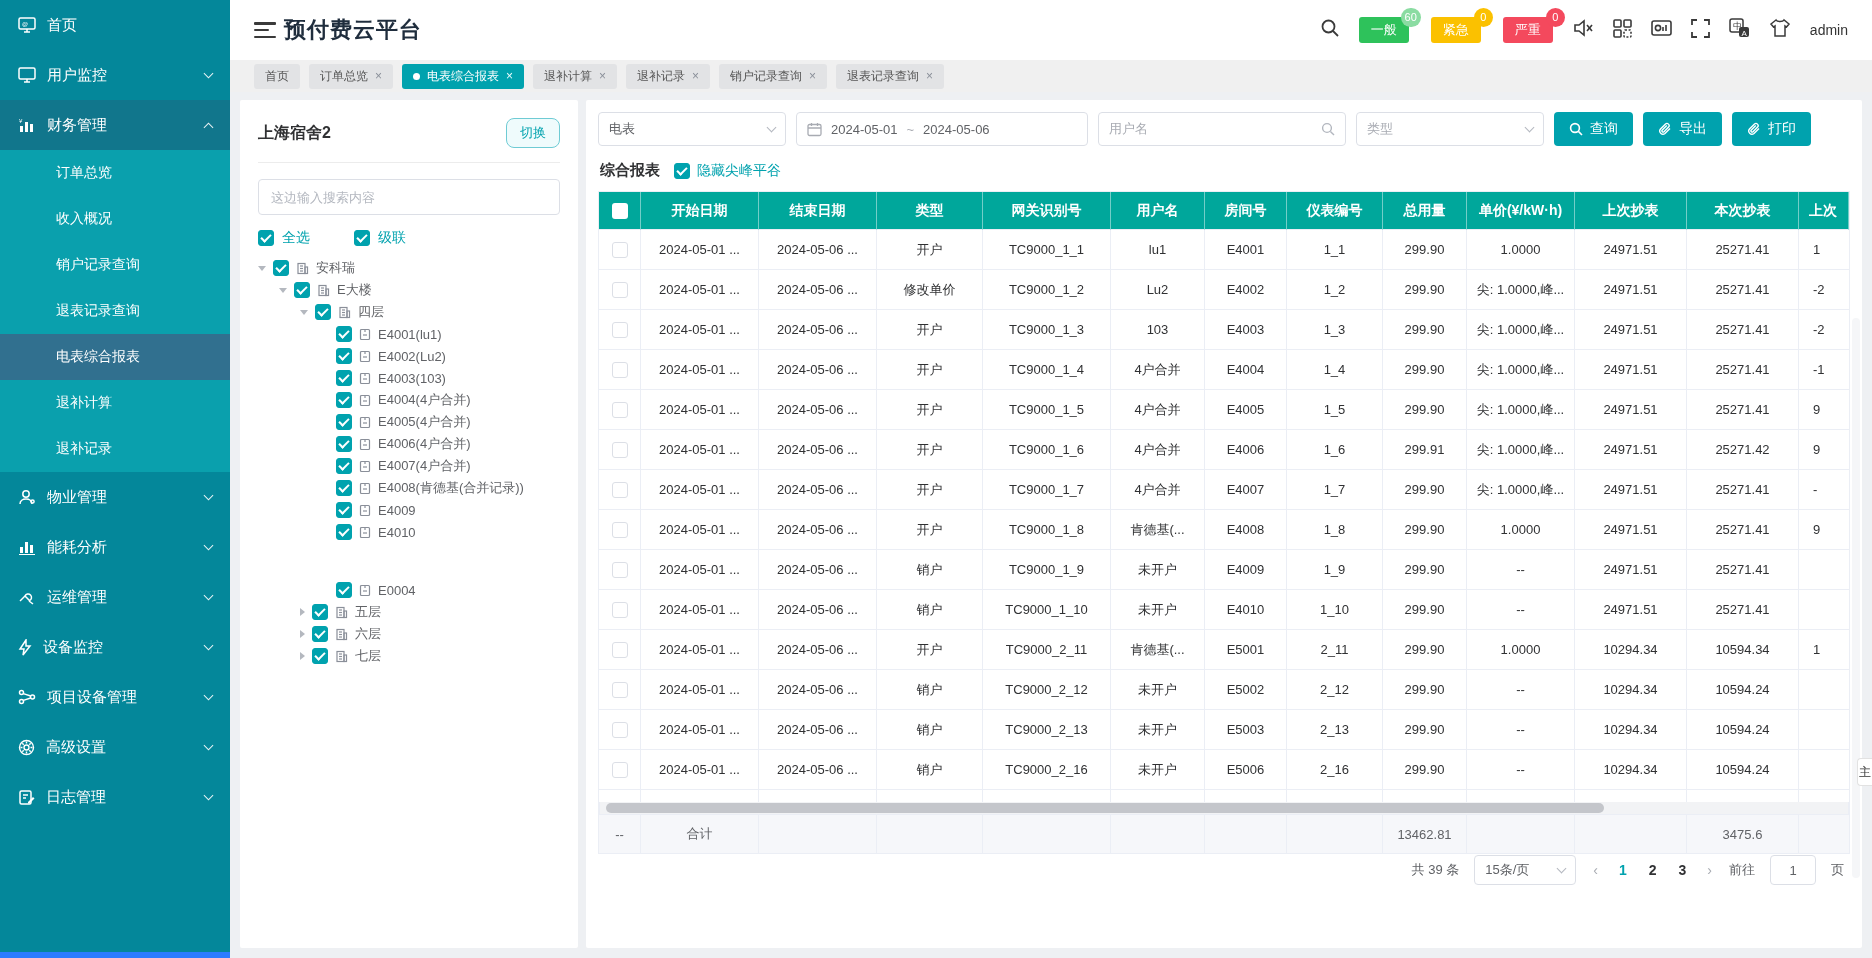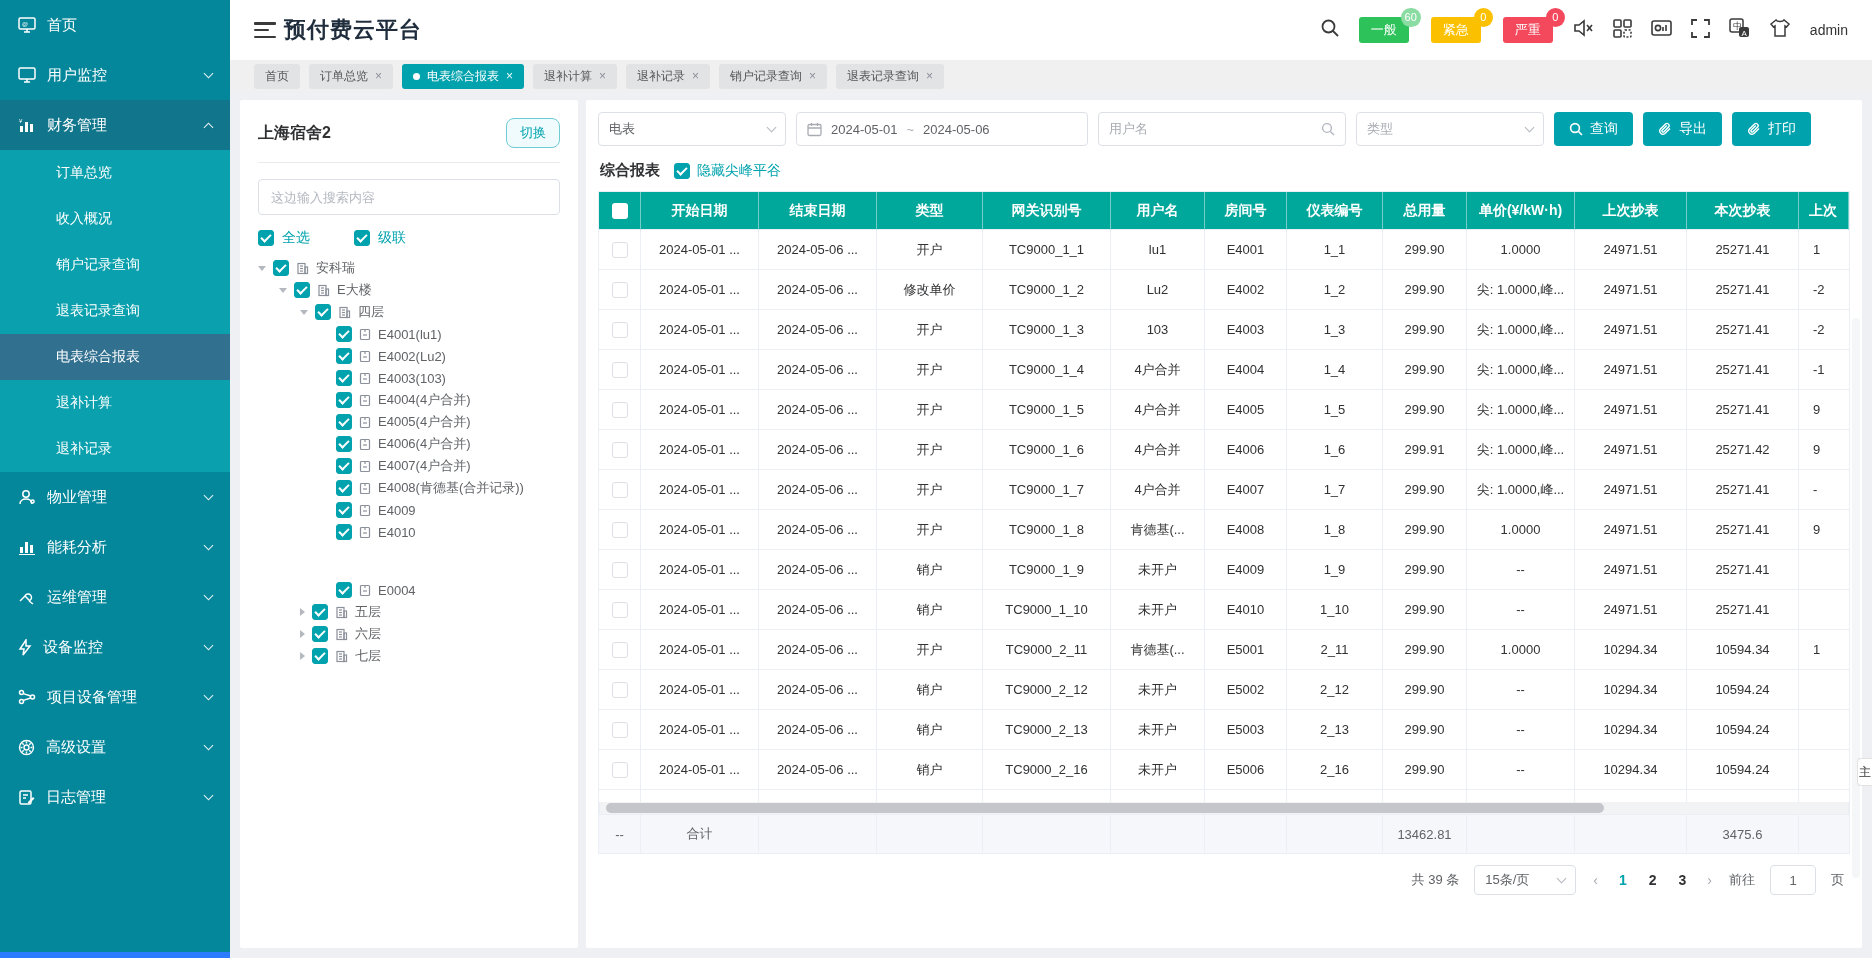--- a/index.html
+++ b/index.html
@@ -90,21 +90,21 @@
   .c10{width:112px;} .c11{width:112px;} .c12{width:50px; border-right:none; justify-content:flex-start; padding-left:14px;}
   .t-head .c12 { justify-content:flex-start; padding-left:10px; }
   .t-body { height:584px; overflow:hidden; }
   .hd-cb { width:16px; height:16px; background:#fff; border-radius:3px; }
   .h-scrollbar { height:12px; margin-top:-12px; position:relative; z-index:3; background:#f2f3f5; border-left:1px solid #ebeef5; border-right:1px solid #ebeef5; }
   .h-thumb { position:absolute; left:6px; top:1px; height:10px; width:80%; background:#c4c6cb; border-radius:5px; }
   .t-foot .t-cell { background:#f6f7fa; height:40px; font-size:13px; color:#606266; border-top:1px solid #ebeef5; }
   .v-scroll { position:absolute; right:2px; top:218px; width:8px; height:560px; background:#f5f6f8; border-radius:4px; }
 
   
-  .pager { display:flex; align-items:center; justify-content:flex-end; gap:15px; margin-top:11px; font-size:13px; color:#606266; padding-right:6px; }
+  .pager { display:flex; align-items:center; justify-content:flex-end; gap:15px; margin-top:1px; font-size:13px; color:#606266; padding-right:6px; }
   .pg-size { width:102px; height:30px; }
   .pg-arrow { font-size:14px; color:#a8abb2; cursor:pointer; padding:0 2px; }
   .pg-num { font-size:14px; font-weight:bold; color:#303133; cursor:pointer; padding:0 4px; }
   .pg-num.cur { color:#00a2ae; }
   .pg-goto { width:46px; height:30px; border:1px solid #dcdfe6; border-radius:4px; text-align:center; font-size:13px; color:#606266; font-family:inherit; outline:none; }
 
   .theme-handle { position:absolute; right:0; top:758px; width:15px; height:28px; background:#fff; border:1px solid #e2e2e2; border-right:none; border-radius:4px 0 0 4px; display:flex; align-items:center; justify-content:center; font-size:12px; color:#333; overflow:hidden; z-index:6; cursor:pointer; }
 </style>
 </head>
 <body>

